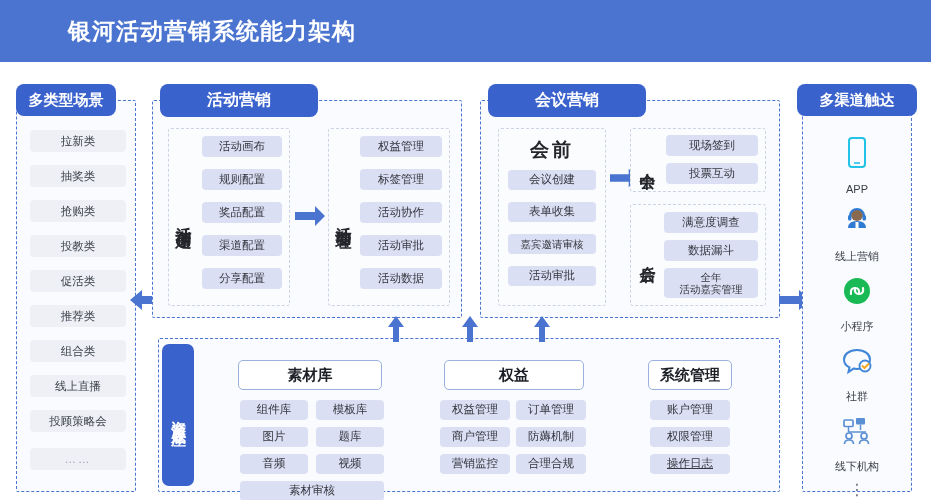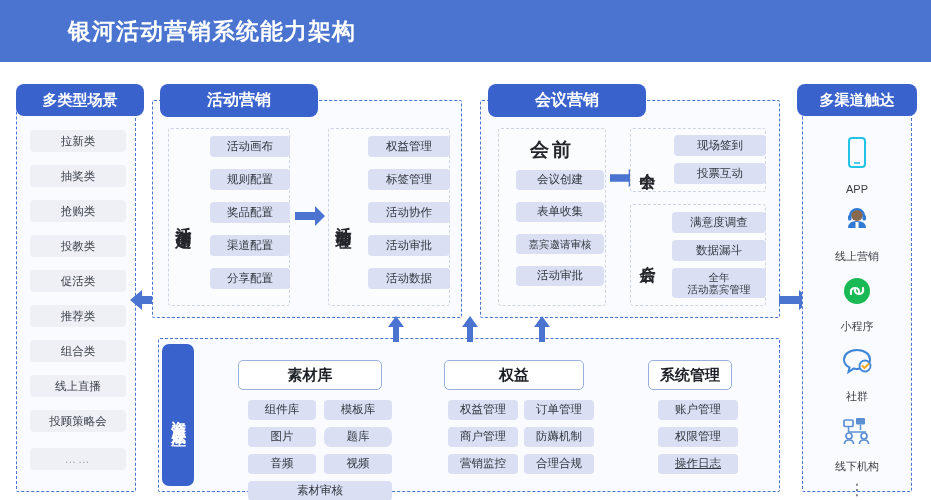--- a/index.html
+++ b/index.html
@@ -45,21 +45,20 @@
     z-index: 5;
   }
   .pill {
     background: #dadff3;
     color: #33373f;
     border-radius: 4px;
     display: flex; align-items: center; justify-content: center;
     text-align: center;
     font-size: 11.5px;
     line-height: 1.15;
-    margin-left: 8px;
   }
   .pill-gray {
     background: #eef0f6;
     color: #3a3f47;
     border-radius: 4px;
     display: flex; align-items: center; justify-content: center;
     font-size: 11.5px;
   }
   .vlabel {
     position: absolute;
@@ -109,21 +108,21 @@
 </head>
 <body>
 
 <div id="root">
 
   <div class="header">
     <div class="header-title">银河活动营销系统能力架构</div>
   </div>
 
   <div class="dashed-box" style="left:16px; top:100px; width:120px; height:392px;"></div>
-  <div class="blue-tab" style="left:16px; top:84px; width:128px; height:32px; font-size:15px;">
+  <div class="blue-tab" style="left:16px; top:84px; width:100px; height:32px; font-size:15px;">
     <span>多类型场景</span>
   </div>
   <div style="position:absolute; left:16px; top:118px; width:120px;">
     <div class="pill-gray side-item" style="top:12px;">拉新类</div>
     <div class="pill-gray side-item" style="top:47px;">抽奖类</div>
     <div class="pill-gray side-item" style="top:82px;">抢购类</div>
     <div class="pill-gray side-item" style="top:117px;">投教类</div>
     <div class="pill-gray side-item" style="top:152px;">促活类</div>
     <div class="pill-gray side-item" style="top:187px;">推荐类</div>
     <div class="pill-gray side-item" style="top:222px;">组合类</div>
@@ -280,21 +279,21 @@
   </svg>
   <svg class="arrow" style="left:533px; top:316px;" width="18" height="26" viewBox="0 0 18 26">
     <polygon points="9,0 17,11 12,11 12,26 6,26 6,11 1,11" fill="#4a74cf"></polygon>
   </svg>
 
   <div class="sec-head" style="left:238px; top:360px; width:144px; height:30px;">素材库</div>
   <div style="position:absolute; left:238px; top:400px; width:148px;">
     <div class="pill" style="position:absolute; left:2px; top:0px; width:68px; height:20px;">组件库</div>
     <div class="pill" style="position:absolute; left:78px; top:0px; width:68px; height:20px;">模板库</div>
     <div class="pill" style="position:absolute; left:2px; top:27px; width:68px; height:20px;">图片</div>
-    <div class="pill" style="position:absolute; left:78px; top:27px; width:68px; height:20px;border-radius:7px;">题库</div>
+    <div class="pill" style="position:absolute; left:78px; top:27px; width:68px; height:20px;">题库</div>
     <div class="pill" style="position:absolute; left:2px; top:54px; width:68px; height:20px;">音频</div>
     <div class="pill" style="position:absolute; left:78px; top:54px; width:68px; height:20px;">视频</div>
     <div class="pill" style="position:absolute; left:2px; top:81px; width:144px; height:20px;">素材审核</div>
   </div>
 
   <div class="sec-head" style="left:444px; top:360px; width:140px; height:30px;">权益</div>
   <div style="position:absolute; left:440px; top:400px; width:148px;">
     <div class="pill" style="position:absolute; left:0px; top:0px; width:70px; height:20px;">权益管理</div>
     <div class="pill" style="position:absolute; left:76px; top:0px; width:70px; height:20px;">订单管理</div>
     <div class="pill" style="position:absolute; left:0px; top:27px; width:70px; height:20px;">商户管理</div>

